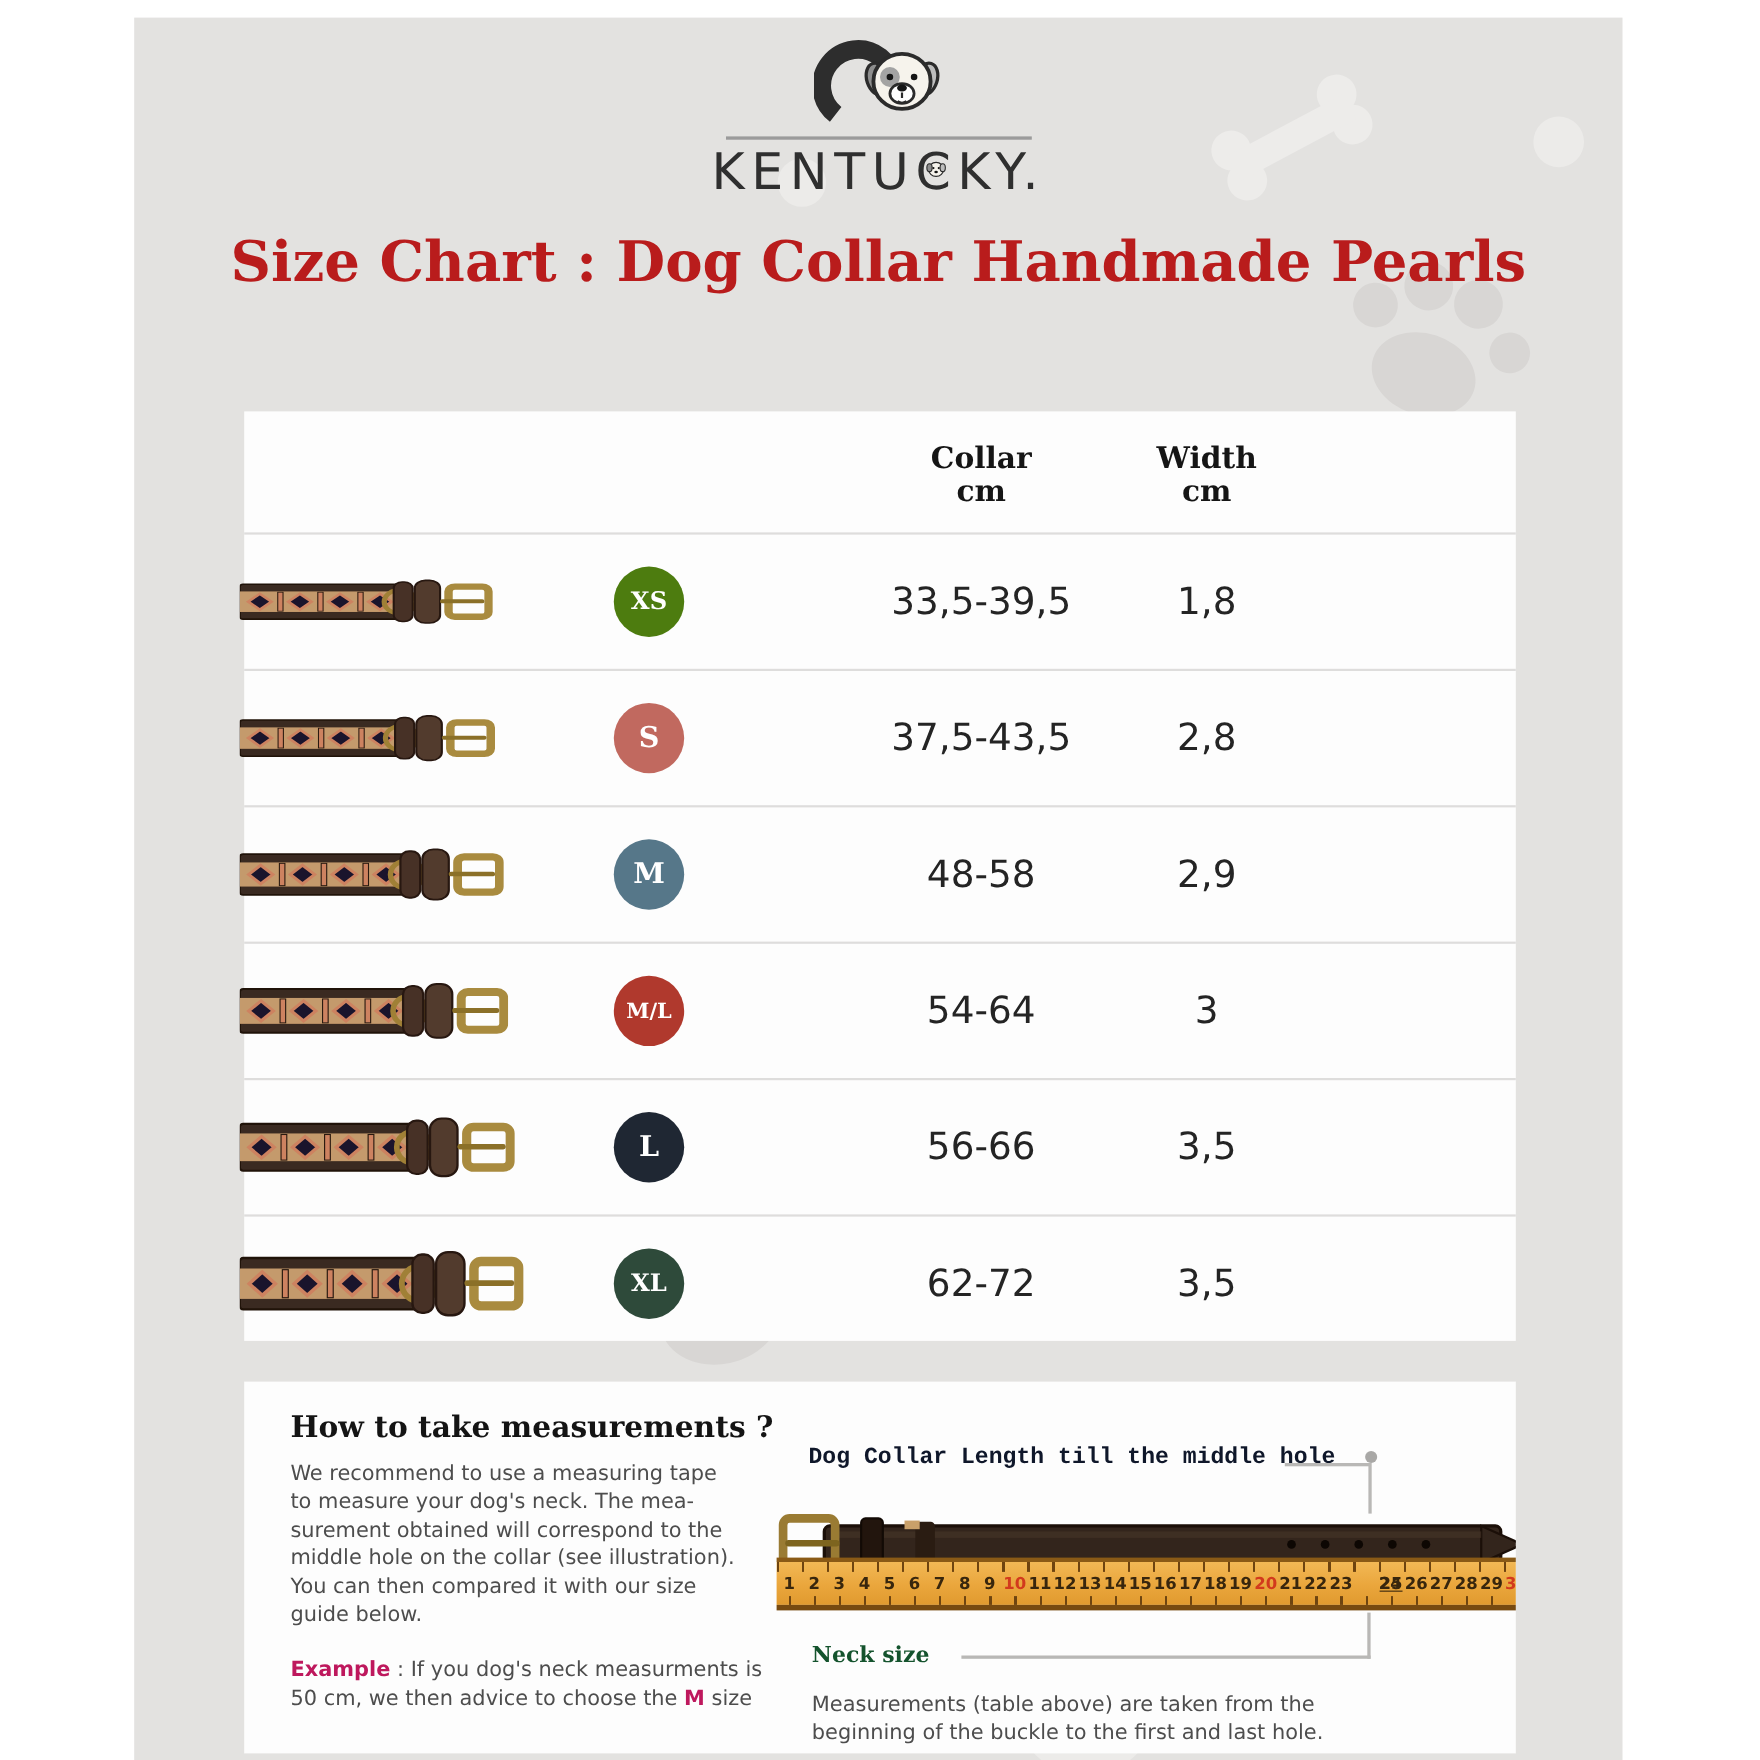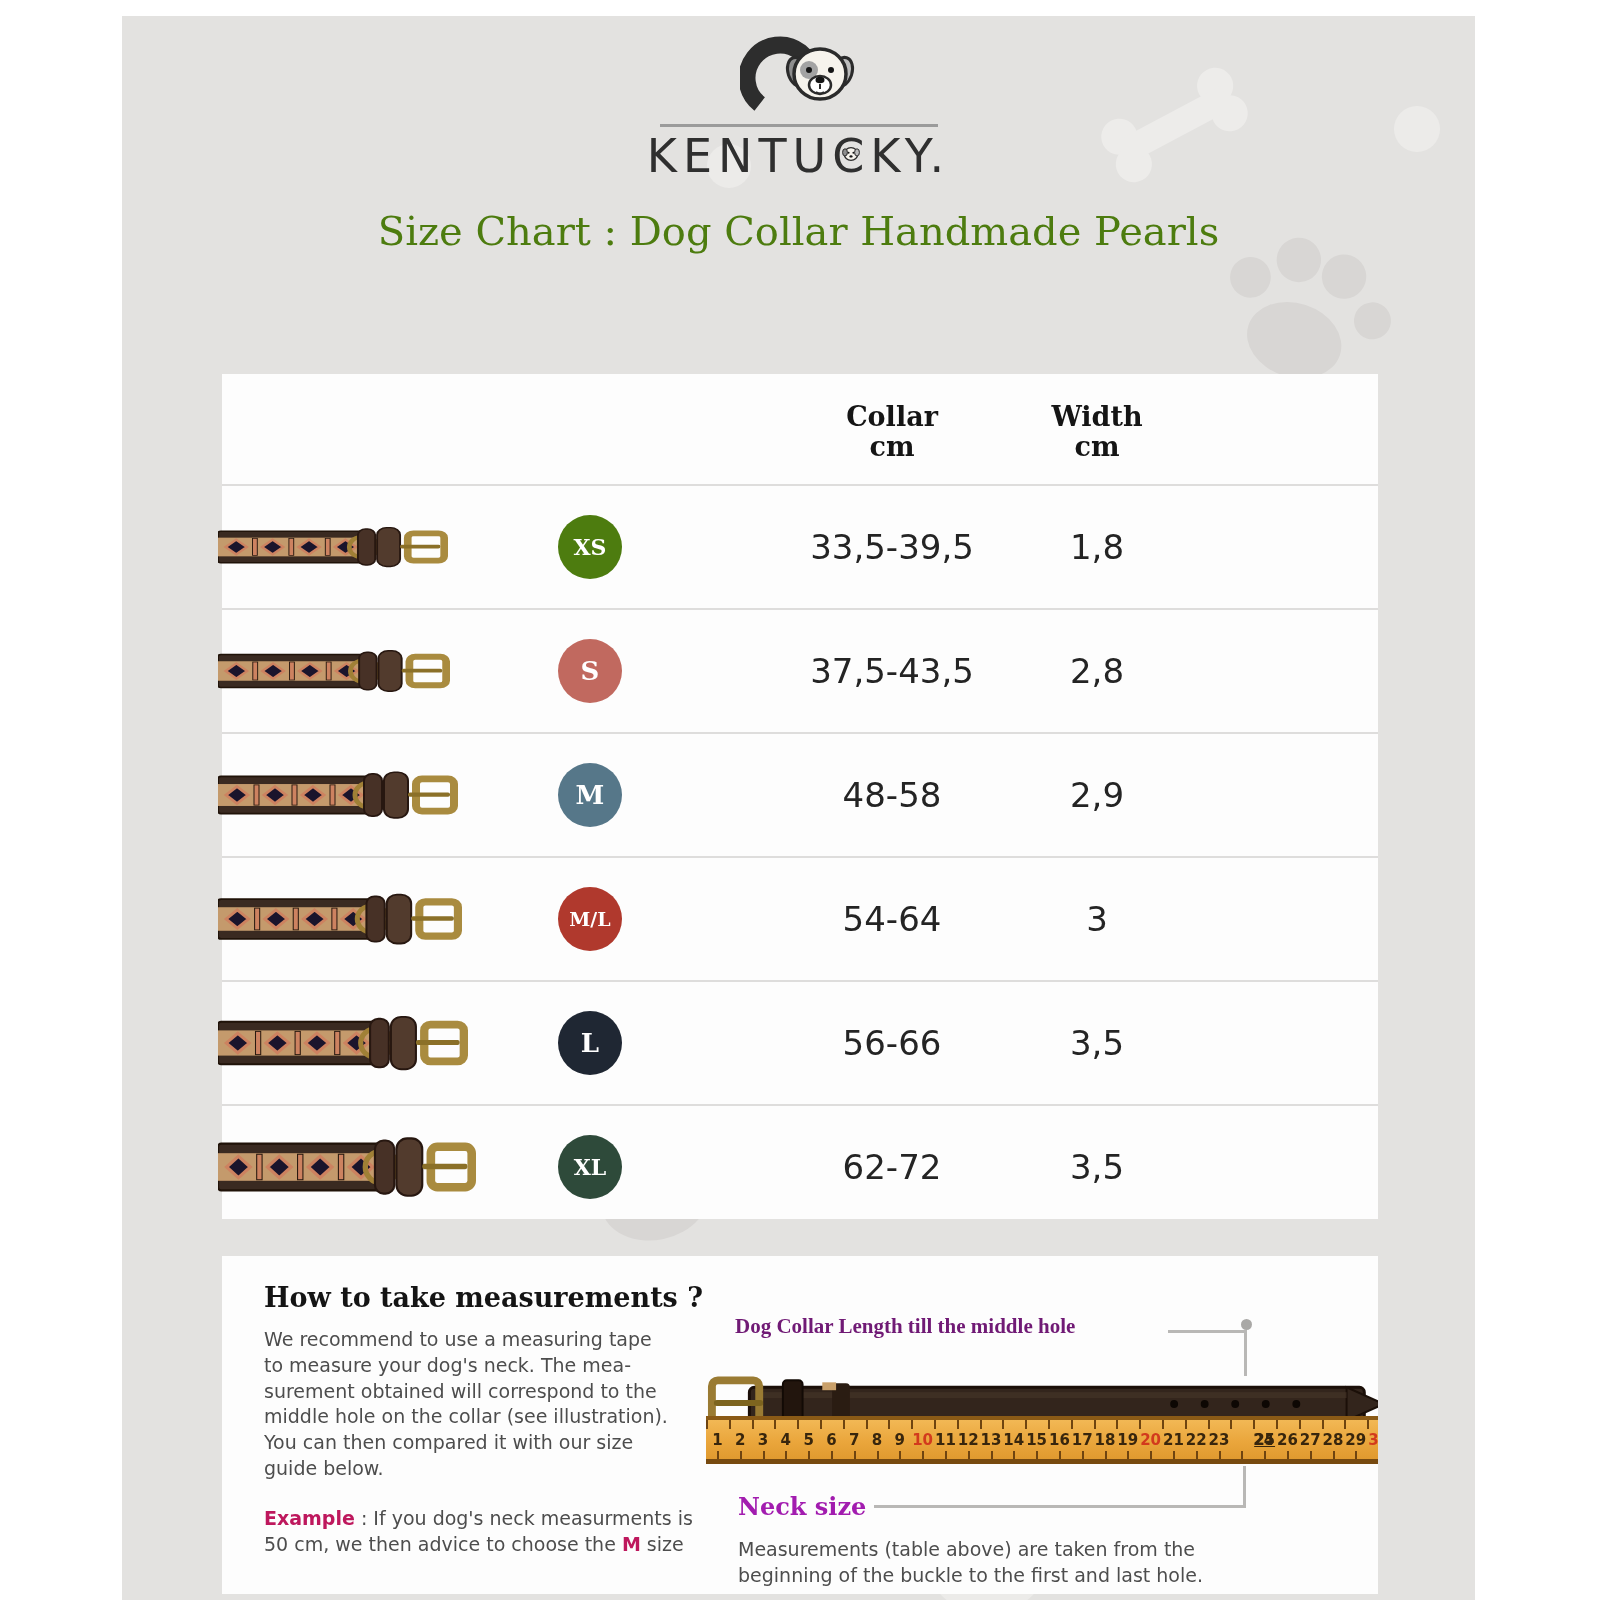--- a/index.html
+++ b/index.html
@@ -22,21 +22,21 @@
   .logo-line{width:278px;height:3px;background:#9b9b9b;margin:-4px auto 2px auto;}
   .brand{
     font-size:46px;letter-spacing:6px;color:#2f2f2f;font-weight:400;
     display:flex;justify-content:center;align-items:baseline;
   }
   .c-wrap{position:relative;display:inline-block;}
   .c-dog{position:absolute;left:50%;top:47%;transform:translate(-50%,-50%);}
   
   .page-title{
     position:absolute;left:0;right:0;top:192px;text-align:center;
-    font-family:"DejaVu Serif", serif;font-weight:normal;font-size:40px;color:#4d7c0f;
+    font-family:"DejaVu Serif", serif;font-weight:bold;font-size:51px;color:#b91c1c;
     letter-spacing:0px;
   }
   
   .table-panel{
     position:absolute;left:100px;top:358px;width:1156px;height:845px;
     background:#fdfdfd;
   }
   .thead{position:relative;height:110px;}
   .th{
     position:absolute;top:28px;text-align:center;
@@ -68,21 +68,21 @@
   .howto{position:absolute;left:42px;top:26px;width:452px;}
   .howto h2{
     margin:0;font-family:"DejaVu Serif", serif;font-weight:bold;font-size:27px;color:#141414;
   }
   .howto p{margin:14px 0 0 0;font-size:19px;line-height:1.36;color:#4d4d4d;white-space:pre-line;}
   .howto .example{margin-top:24px;}
   .howto b{color:#be185d;}
   .diagram{position:absolute;left:500px;top:28px;width:660px;height:300px;}
   .diag-title{
     position:absolute;left:13px;top:30px;margin:0;
-    font-family:Liberation Serif, serif;font-weight:bold;font-size:21px;color:#701a75;
+    font-family:Liberation Mono, monospace;font-weight:bold;font-size:21px;color:#0f172a;
   }
   .leader{position:absolute;background:#b9b8b6;}
   .leader-dot{position:absolute;width:11px;height:11px;border-radius:50%;background:#a9a8a6;}
   .diag-collar{position:absolute;left:-16px;top:88px;}
   .ruler{
     position:absolute;left:-16px;top:132px;width:684px;height:48px;
     background:linear-gradient(180deg,#f2b855 0%,#eaa63c 55%,#e09a2f 100%);
     border-top:4px solid #8a5a16;border-bottom:5px solid #774a10;
     box-sizing:border-box;
   }
@@ -94,21 +94,21 @@
     content:"";position:absolute;left:11px;bottom:0;width:100%;height:8px;
     background:repeating-linear-gradient(90deg,#6e4410 0 2px,transparent 2px 22.8px);
   }
   .ruler-num{
     position:absolute;top:50%;transform:translate(-50%,-50%);
     font-size:15px;font-weight:bold;color:#38260d;
   }
   .ruler-num.red{color:#d23a1d;}
   .neck-title{
     position:absolute;left:16px;top:208px;margin:0;
-    font-family:"DejaVu Serif", serif;font-weight:bold;font-size:24px;color:#a21caf;
+    font-family:"DejaVu Serif", serif;font-weight:bold;font-size:20px;color:#14532d;
   }
   .diag-caption{
     position:absolute;left:16px;top:252px;margin:0;
     font-size:19px;line-height:1.38;color:#4d4d4d;white-space:pre-line;
   }
 </style>
 </head>
 <body>
 
 <div class="poster">

